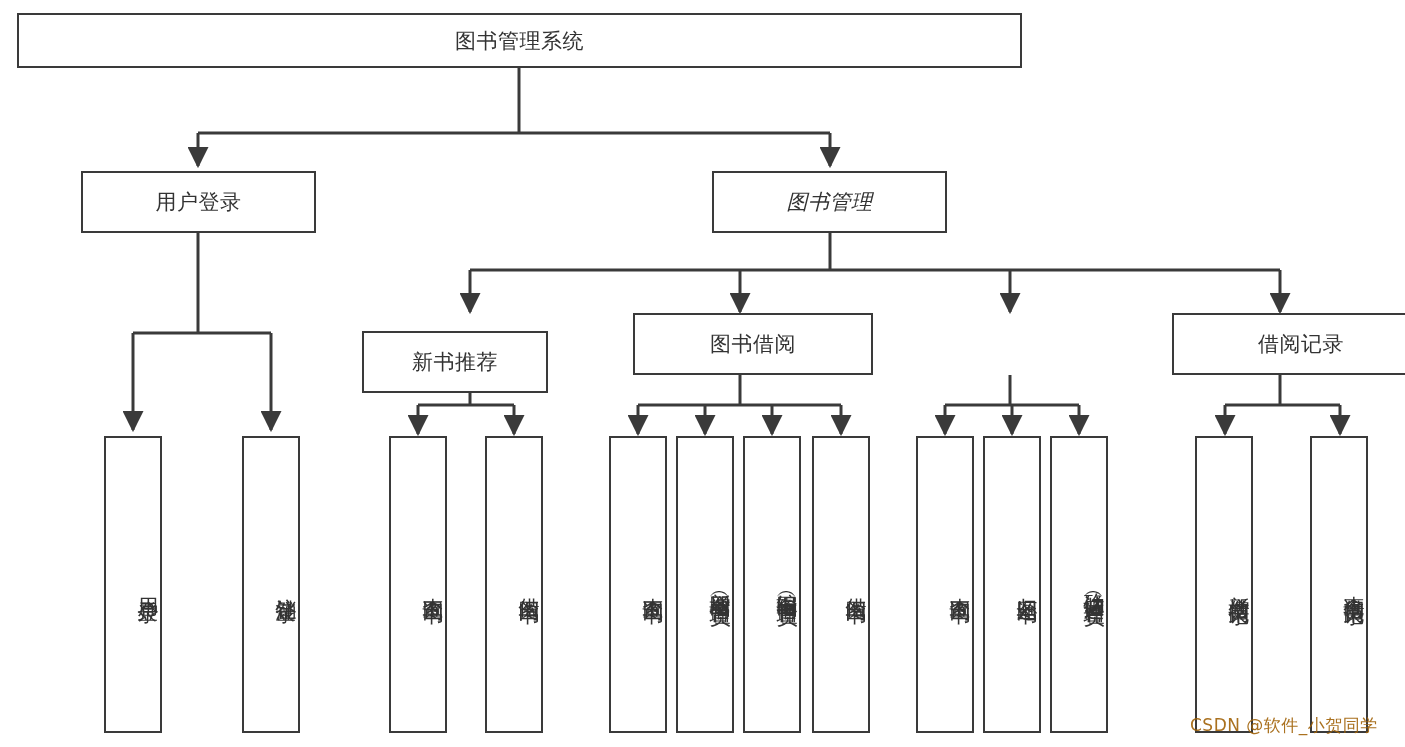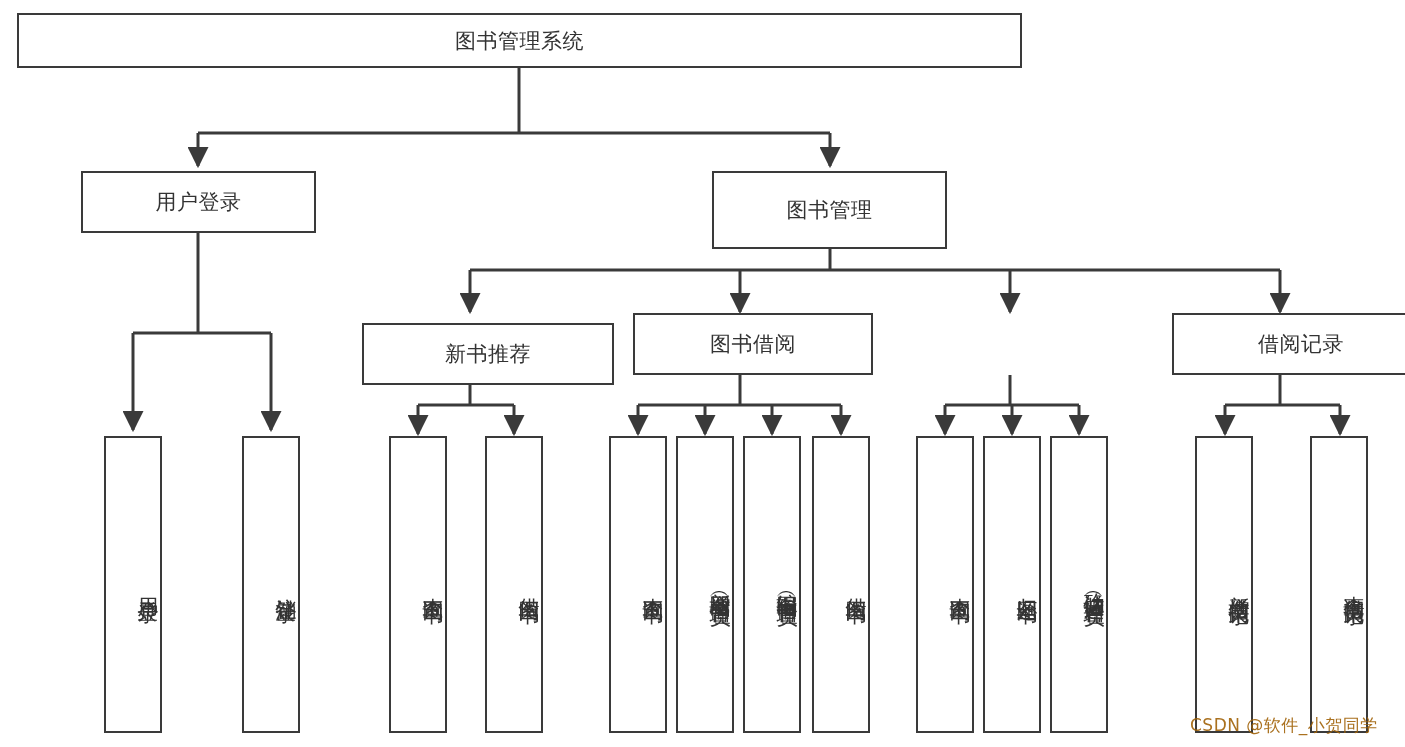--- a/index.html
+++ b/index.html
@@ -127,25 +127,25 @@
   </svg>
 
   <div class="node horiz" style="left:17px; top:13px; width:1005px; height:55px;">
     <span class="lbl">图书管理系统</span>
   </div>
 
   <div class="node horiz" style="left:81px; top:171px; width:235px; height:62px;">
     <span class="lbl">用户登录</span>
   </div>
 
-  <div class="node horiz" style="left:712px; top:171px; width:235px; height:78px;">
+  <div class="node horiz" style="left:712px; top:171px; width:235px; height:62px;font-style:italic;">
     <span class="lbl">图书管理</span>
   </div>
 
-  <div class="node horiz" style="left:362px; top:323px; width:252px; height:62px;">
+  <div class="node horiz" style="left:362px; top:331px; width:186px; height:62px;">
     <span class="lbl">新书推荐</span>
   </div>
 
   <div class="node horiz" style="left:633px; top:313px; width:240px; height:62px;">
     <span class="lbl">图书借阅</span>
   </div>
 
 
   <div class="node horiz" style="left:1172px; top:313px; width:258px; height:62px;">
     <span class="lbl">借阅记录</span>

